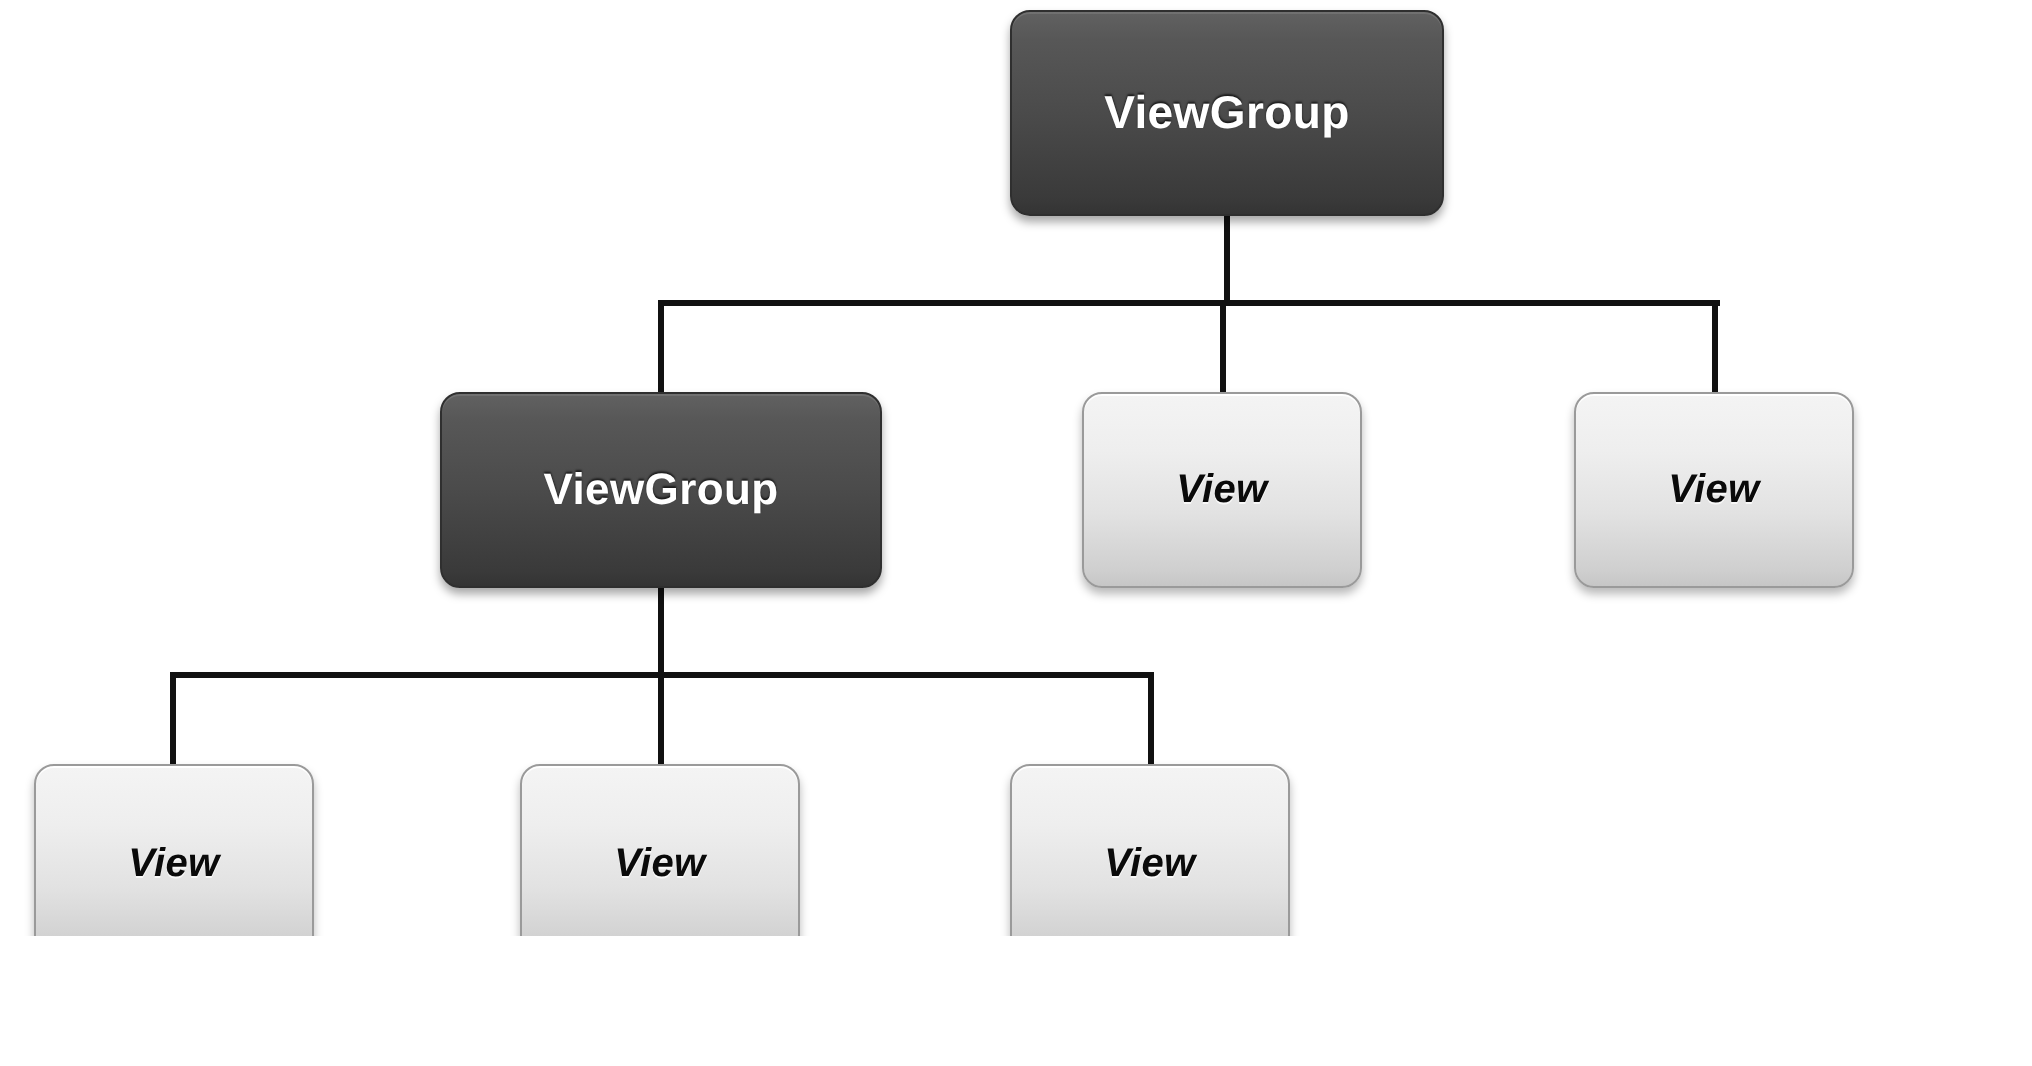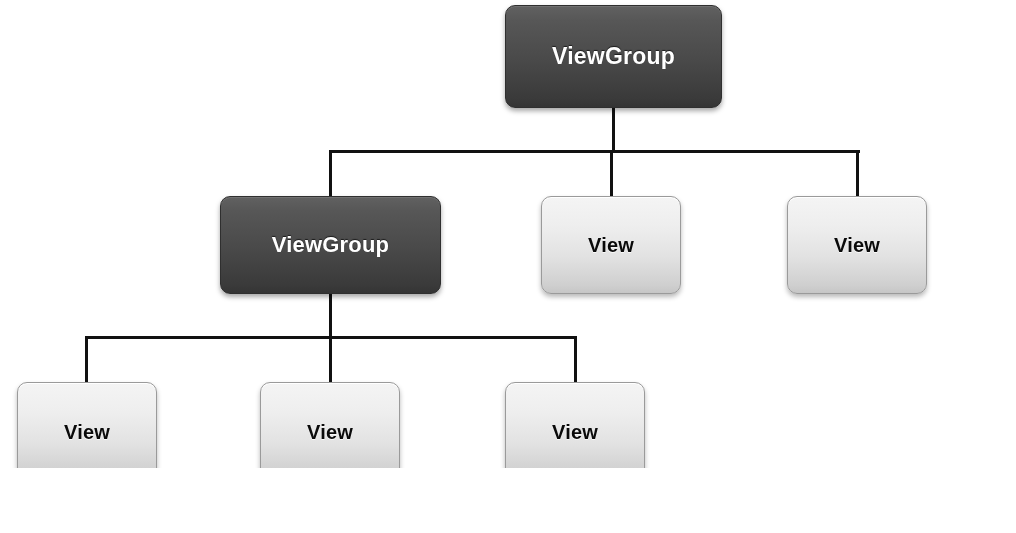--- a/index.html
+++ b/index.html
@@ -54,20 +54,21 @@
     color: #ffffff;
     text-shadow: 0 -1px 1px rgba(0,0,0,0.65);
   }
 
   
   .node.light {
     background: linear-gradient(to bottom, #f4f4f4 0%, #eeeeee 30%, #e2e2e2 62%, #cfcfcf 92%, #c6c6c6 100%);
     border: 1px solid #9a9a9a;
     box-shadow: 0 3px 5px rgba(0,0,0,0.28),
                 inset 0 1px 0 rgba(255,255,255,0.95);
+    font-style: italic;
   }
   .node.light .label {
     color: #0a0a0a;
     text-shadow: 0 1px 0 rgba(255,255,255,0.75);
   }
 </style>
 </head>
 <body>
 
 <div id="canvas">

